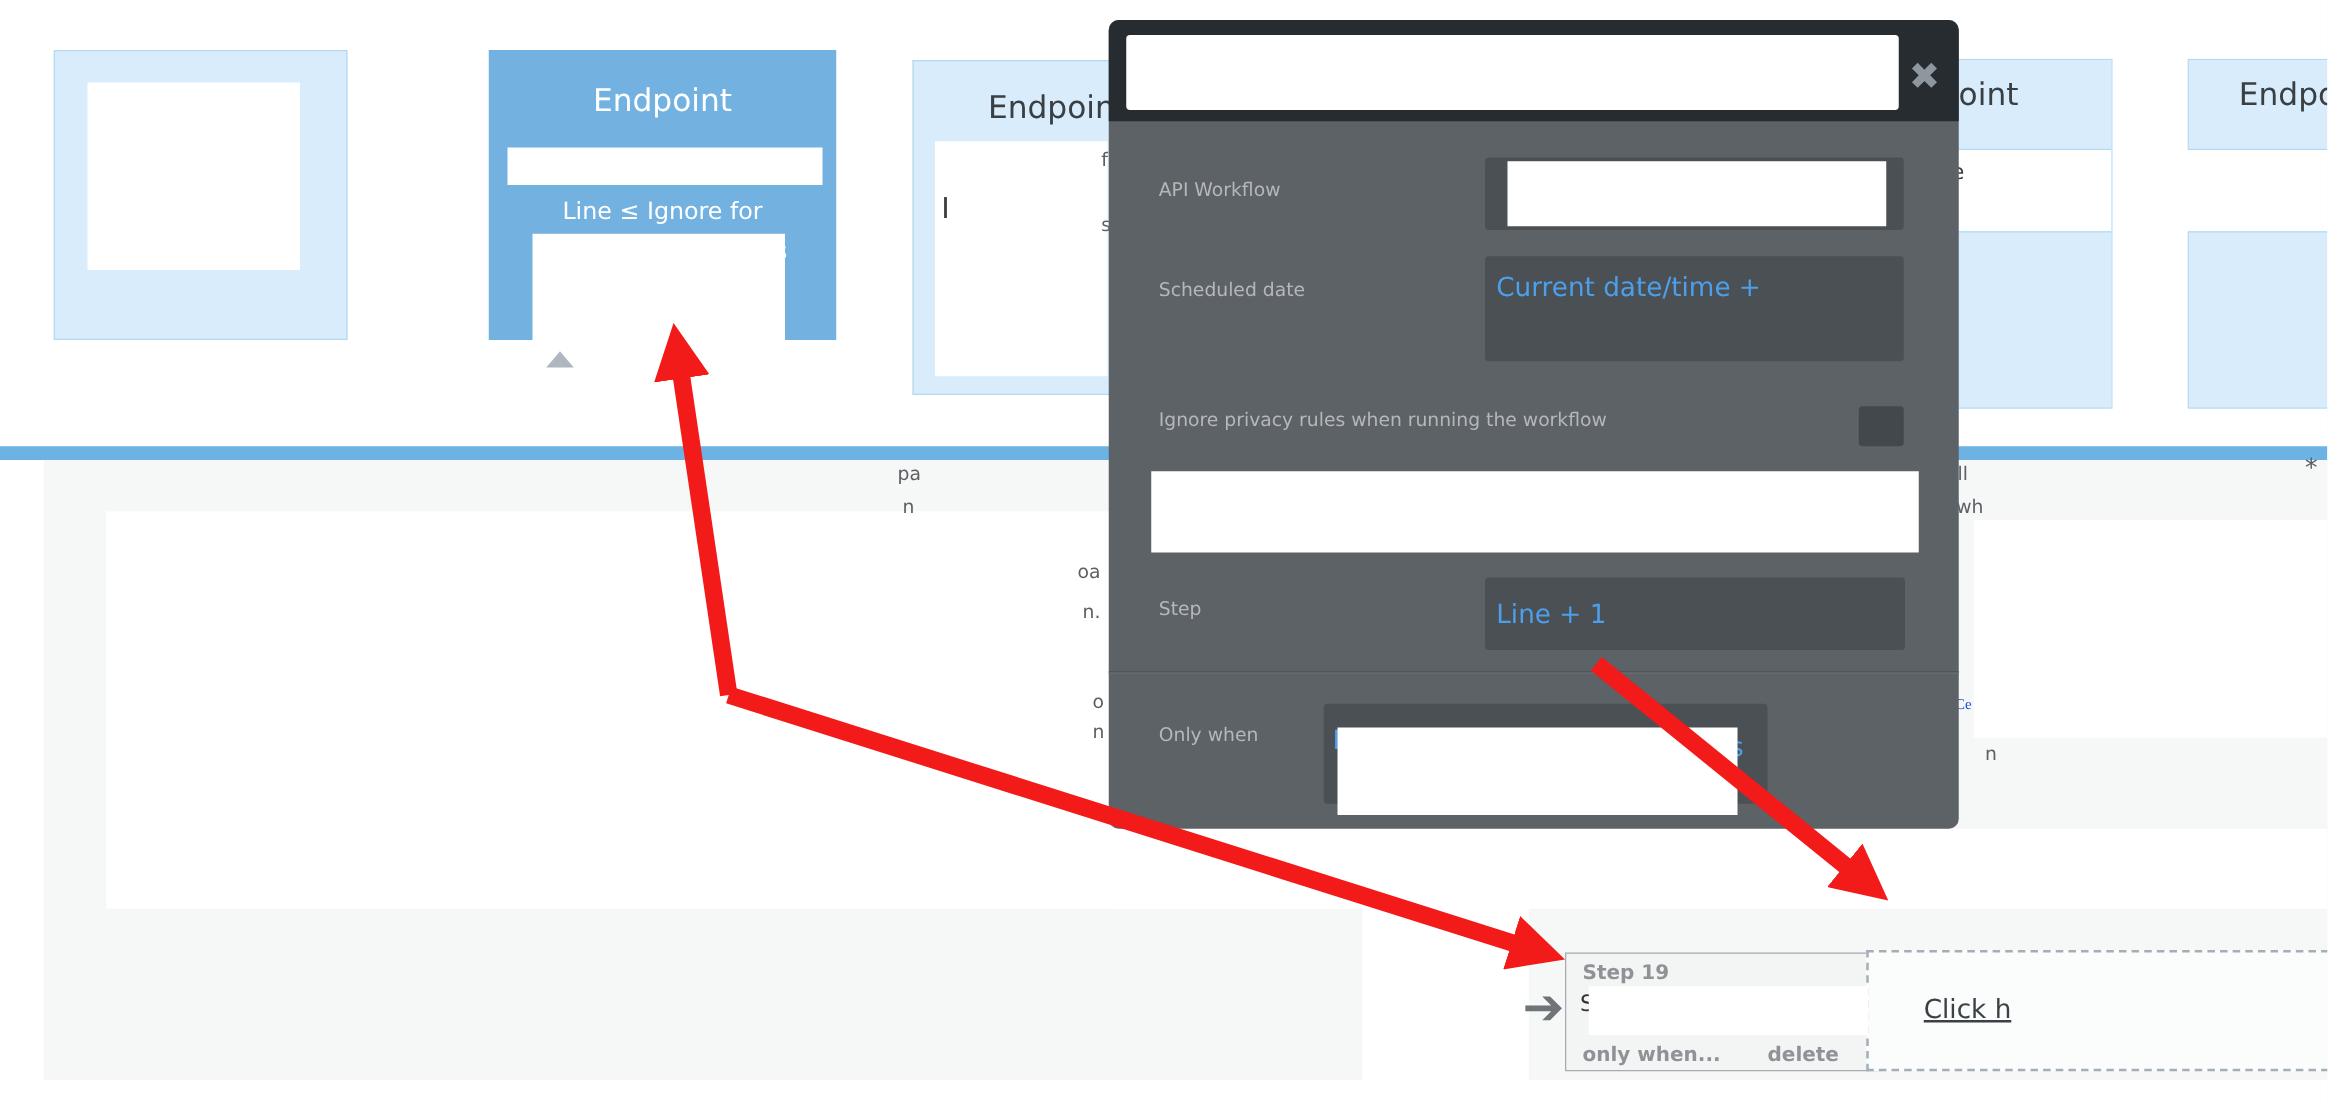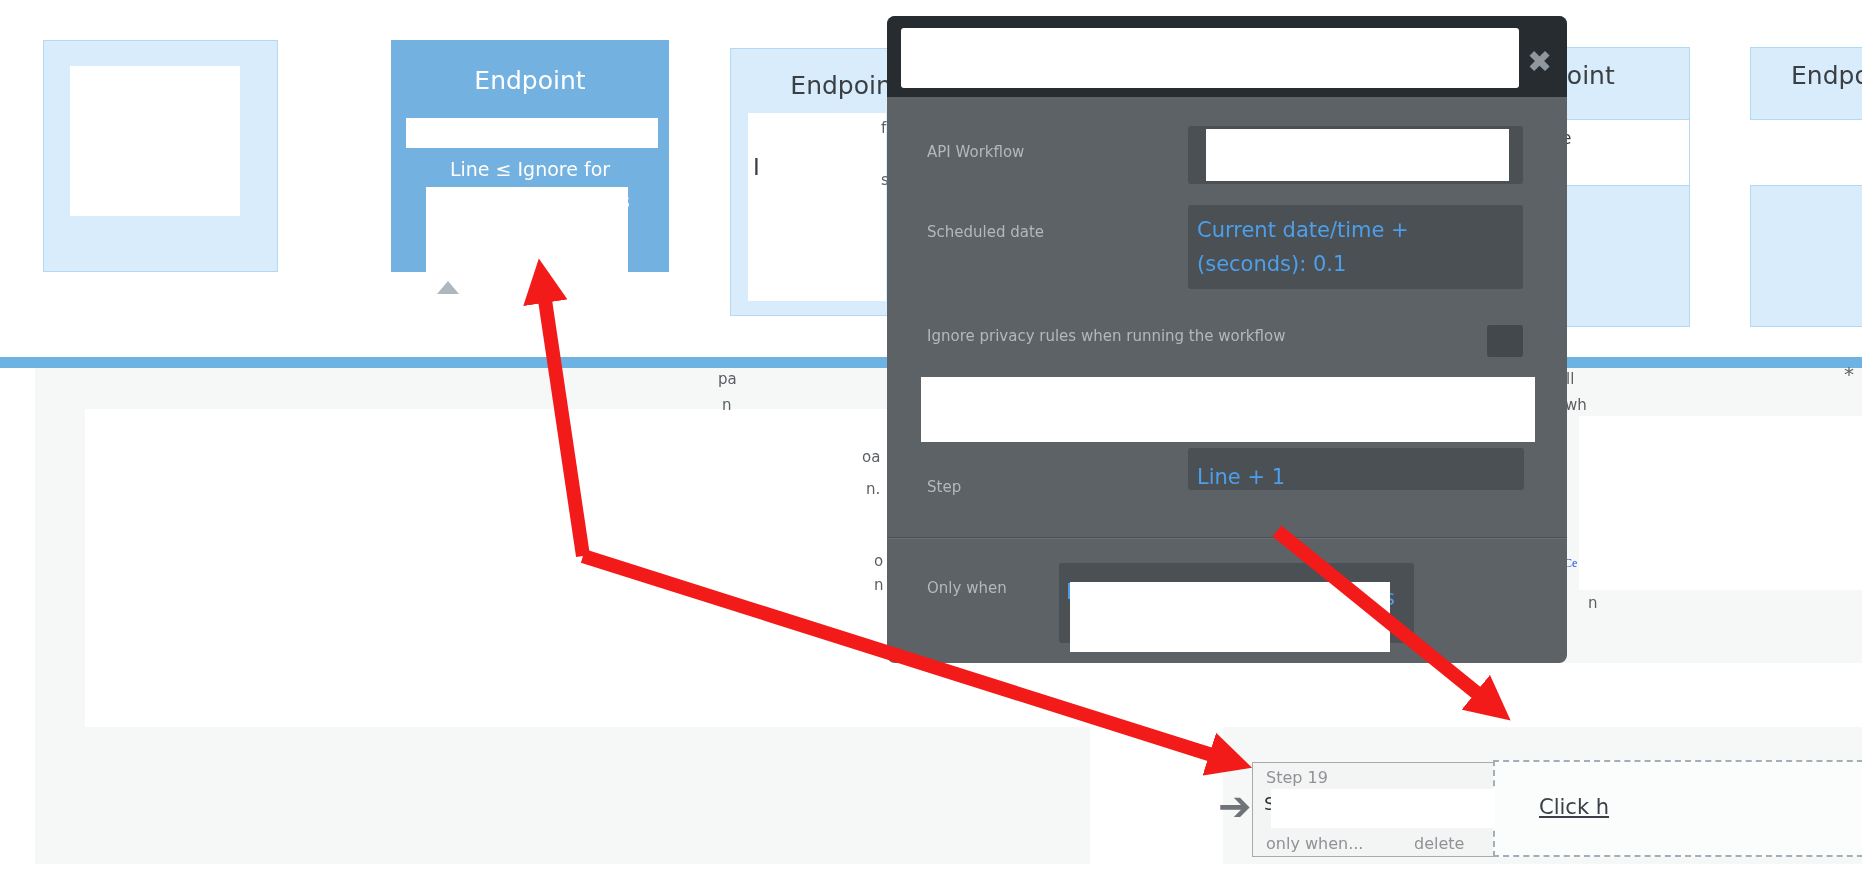--- a/index.html
+++ b/index.html
@@ -34,21 +34,21 @@
   .close-x { color:#8e979e; font-size:30px; font-weight:bold; line-height:30px; cursor:pointer; }
   .m-label { color:#b4b8bb; font-size:15px; white-space:nowrap; }
   .m-field { background:#4b5055; border-radius:3px; }
   .m-blue { color:#4d9fea; font-size:21px; line-height:34px; white-space:nowrap; }
   .m-checkbox { background:#43484d; border-radius:3px; }
   .m-divider-a { background:#4d5257; }
   .m-divider-b { background:#6a6f74; }
 
   
   .step-box { background:#f3f4f4; border:1px solid #a6abaf; }
-  .step-gray { color:#8f9296; font-size:16px; white-space:nowrap; }
+  .step-gray { color:#8f9296; font-size:16px; white-space:nowrap;font-weight:bold; }
   .step-dark { color:#2f3337; font-size:18px; }
   .arrow-glyph { color:#6f7478; font-size:40px; line-height:40px; }
   .dashed-box { background:#fbfcfc; border:2px dashed #a4aeb6; }
   .click-label { color:#3a4045; font-size:21px; white-space:nowrap;text-decoration:underline; }
 
   svg.overlay { position:absolute; left:0; top:0; z-index:60; pointer-events:none; }
 </style>
 </head>
 <body>
 
@@ -119,30 +119,29 @@
     <div class="abs modal-title-input whitebox" style="left:14px; top:12px; width:618px; height:60px;"></div>
     <div class="abs close-x" style="left:640px; top:31px;">✖</div>
 
     <div class="abs m-label" style="left:40px; top:127px;">API Workflow</div>
     <div class="abs m-field" style="left:301px; top:110px; width:335px; height:58px;"></div>
     <div class="abs whitebox" style="left:319px; top:113px; width:303px; height:52px;"></div>
 
     <div class="abs m-label" style="left:40px; top:207px;">Scheduled date</div>
     <div class="abs m-field" style="left:301px; top:189px; width:335px; height:84px;">
       <div class="m-blue" style="margin:8px 0 0 9px;">Current date/time +</div>
-      <div class="m-blue" style="margin-left:9px;">(seconds): 0.1</div>
     </div>
 
     <div class="abs m-label" style="left:40px; top:311px;">Ignore privacy rules when running the workflow</div>
     <div class="abs m-checkbox" style="left:600px; top:309px; width:36px; height:32px;"></div>
 
     <div class="abs whitebox" style="left:34px; top:361px; width:614px; height:65px;"></div>
 
     <div class="abs m-label" style="left:40px; top:462px;">Step</div>
-    <div class="abs m-field" style="left:301px; top:432px; width:336px; height:42px;">
+    <div class="abs m-field" style="left:301px; top:446px; width:336px; height:58px;">
       <div class="m-blue" style="margin:12px 0 0 9px;">Line + 1</div>
     </div>
 
     <div class="abs m-divider-a" style="left:0; top:521px; width:680px; height:1px;"></div>
     <div class="abs m-divider-b" style="left:0; top:522px; width:680px; height:1px;"></div>
 
     <div class="abs m-label" style="left:40px; top:563px;">Only when</div>
     <div class="abs m-field" style="left:172px; top:547px; width:355px; height:80px;">
       <span class="abs m-blue" style="left:7px; top:12px; z-index:1;">F</span>
       <span class="abs m-blue" style="left:325px; top:18px; z-index:1;">s</span>

